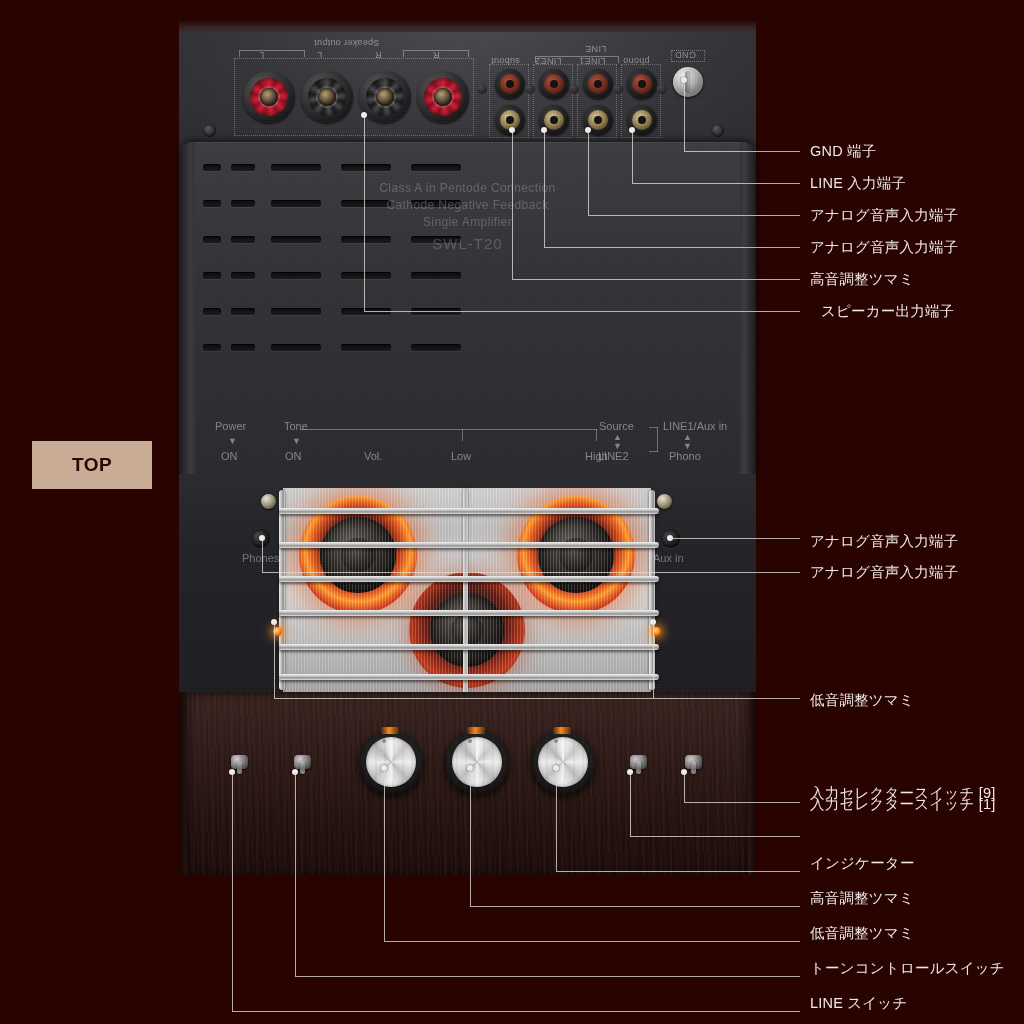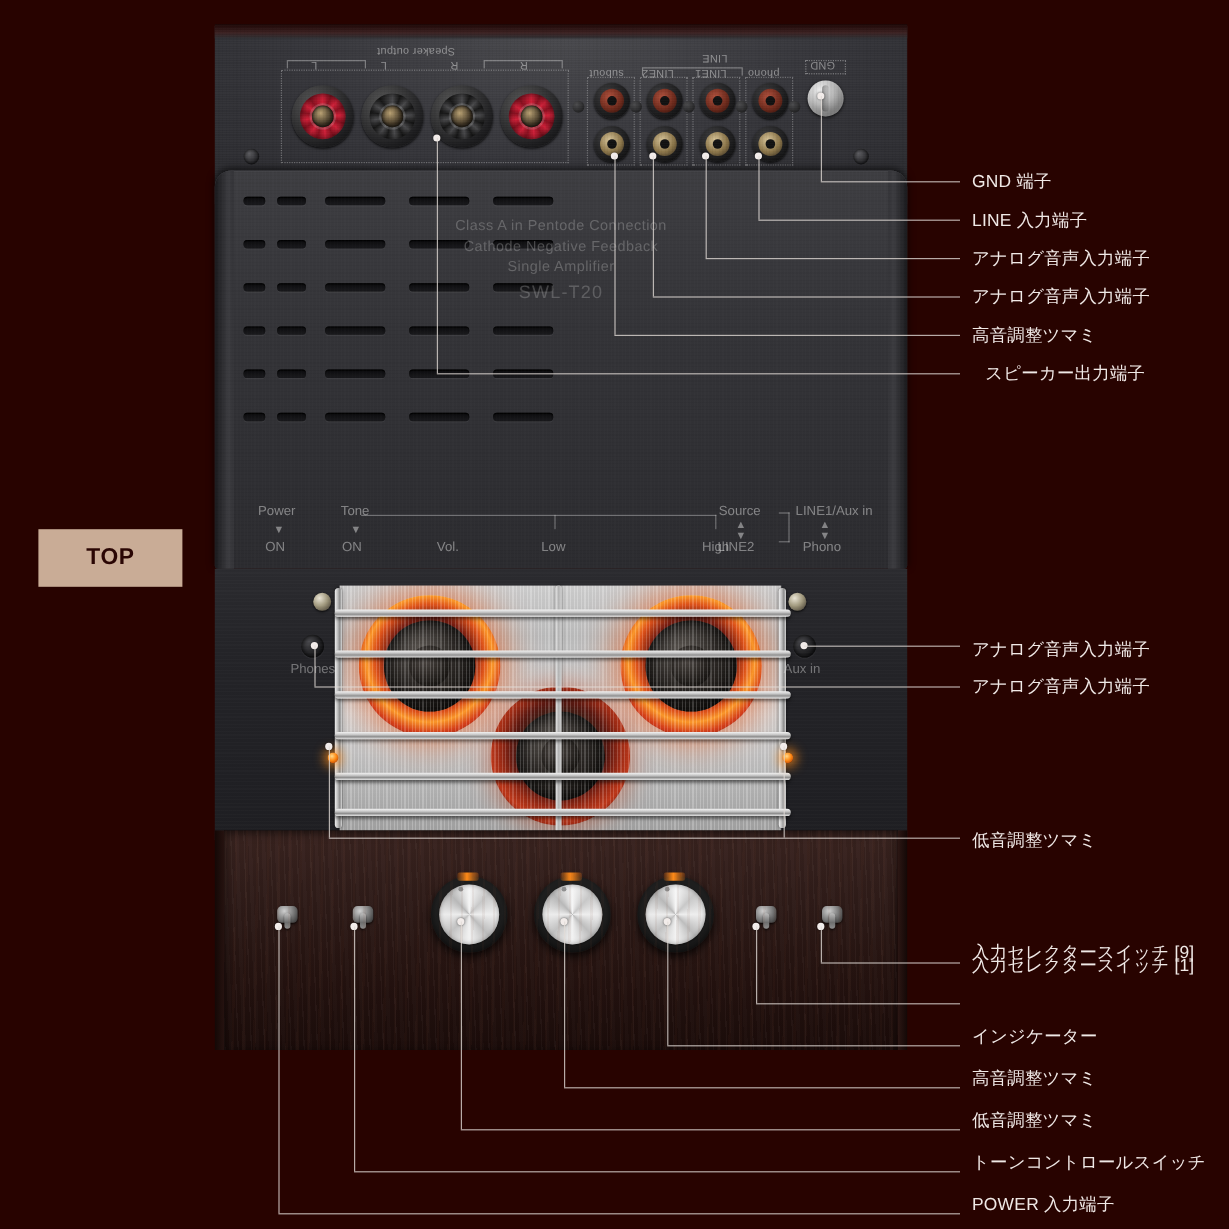--- a/index.html
+++ b/index.html
@@ -573,16 +573,16 @@
     <div class="cl-text" style="left:810px; top:924px;">低音調整ツマミ</div>
 
     <div class="cl-dot" style="left:292px; top:769px;"></div>
     <div class="cl-line cl-v" style="left:295px; top:772px; height:204px;"></div>
     <div class="cl-line cl-h" style="left:295px; top:976px; width:505px;"></div>
     <div class="cl-text" style="left:810px; top:959px;">トーンコントロールスイッチ</div>
 
     <div class="cl-dot" style="left:229px; top:769px;"></div>
     <div class="cl-line cl-v" style="left:232px; top:772px; height:239px;"></div>
     <div class="cl-line cl-h" style="left:232px; top:1011px; width:568px;"></div>
-    <div class="cl-text" style="left:810px; top:994px;">POWER 入力端子</div>
+    <div class="cl-text" style="left:810px; top:994px;">LINE スイッチ</div>
 
   </div>
 </div>
 
 </body></html>

